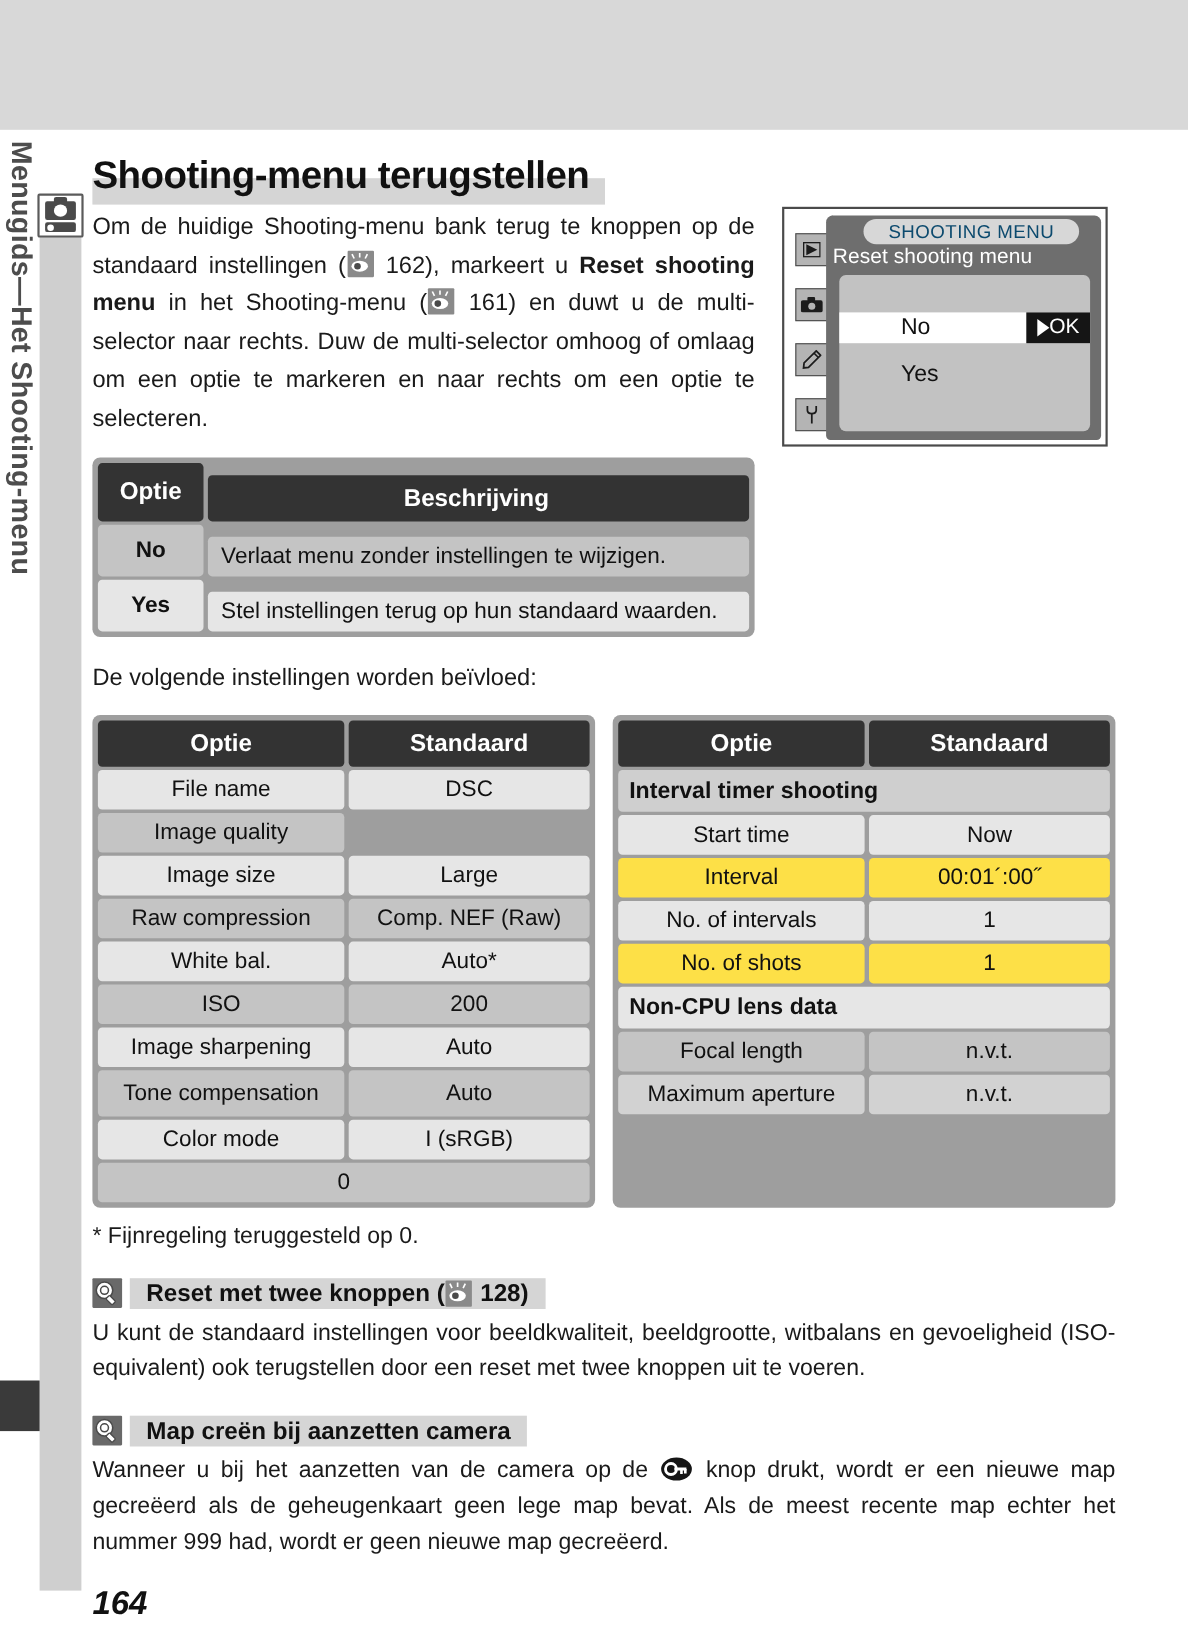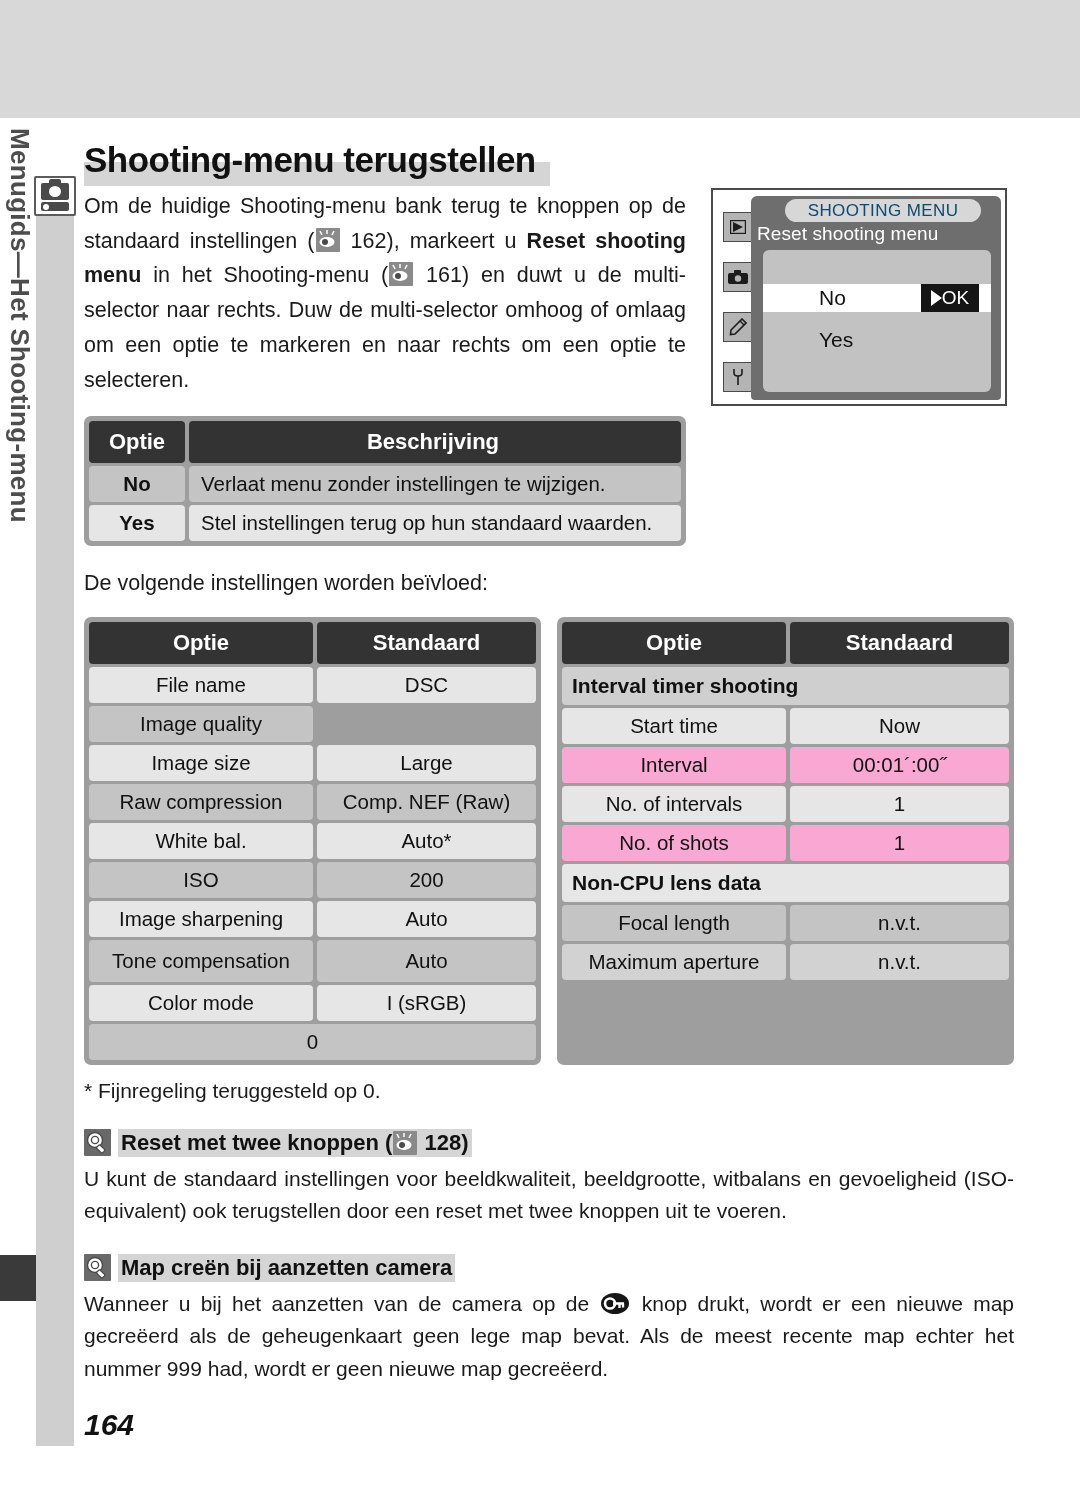--- a/index.html
+++ b/index.html
@@ -249,21 +249,21 @@
   }
   .lcd-row-no .lbl {
     position: absolute;
     left: 56px;
     top: 2px;
     font-size: 21px;
     color: #111;
   }
   .lcd-ok {
     position: absolute;
-    right: 12px;
+    right: 0;
     top: 0;
     width: 58px;
     height: 28px;
     background: #151515;
     color: #ffffff;
     font-size: 19px;
     display: flex;
     align-items: center;
     justify-content: center;
     gap: 0;
@@ -310,21 +310,21 @@
     background: #333333;
     color: #ffffff;
     font-weight: bold;
     font-size: 22px;
     padding: 8px 4px;
   }
 
   
   #desc-table { width: 602px; }
   #desc-table .c.k { width: 96px; font-weight: bold; }
-  #desc-table .c.v { flex: 1; justify-content: flex-start; padding-left: 12px; text-align: left; }
+  #desc-table .c.v { flex: 1; justify-content: flex-start; padding-left: 12px; text-align: left; margin-top: 11px; }
 
   
   .two-col { display: flex; gap: 16px; }
   #left-table  { width: 457px; }
   #right-table { width: 457px; }
   .tbl.defaults .c.k { width: 224px; }
   .tbl.defaults .c.v { flex: 1; }
   .tbl.defaults .grp {
     background: #cfcfcf;
     border-radius: 4px;
@@ -333,21 +333,21 @@
     padding: 7px 10px;
     color: #111;
     text-align: left;
     width: 100%;
     box-sizing: border-box;
   }
 
   
   .sh-light { background: #e6e6e6; }
   .sh-dark  { background: #c4c4c4; }
-  .sh-white { background: #f9a8d4; }
+  .sh-white { background: #fde047; }
 
   .footnote {
     font-size: 21px;
     margin: 14px 0 0 0;
   }
 
   
   .tip-head {
     display: flex;
     align-items: center;
@@ -360,21 +360,21 @@
     background: #696969;
     position: relative;
     flex: 0 0 auto;
     border-radius: 1px;
   }
   .tip-icon svg { position: absolute; left: 0; top: 0; }
   .tip-title {
     font-size: 22px;
     font-weight: bold;
     background: #d5d5d5;
-    padding: 1px 3px;
+    padding: 1px 15px;
     color: #111;
     display: inline-block;
   }
   .tip-title .ref-icon { vertical-align: -5px; }
   .tip-body {
     font-size: 21px;
     line-height: 1.55;
     text-align: justify;
     margin: 6px 0 0 0;
     width: 930px;

